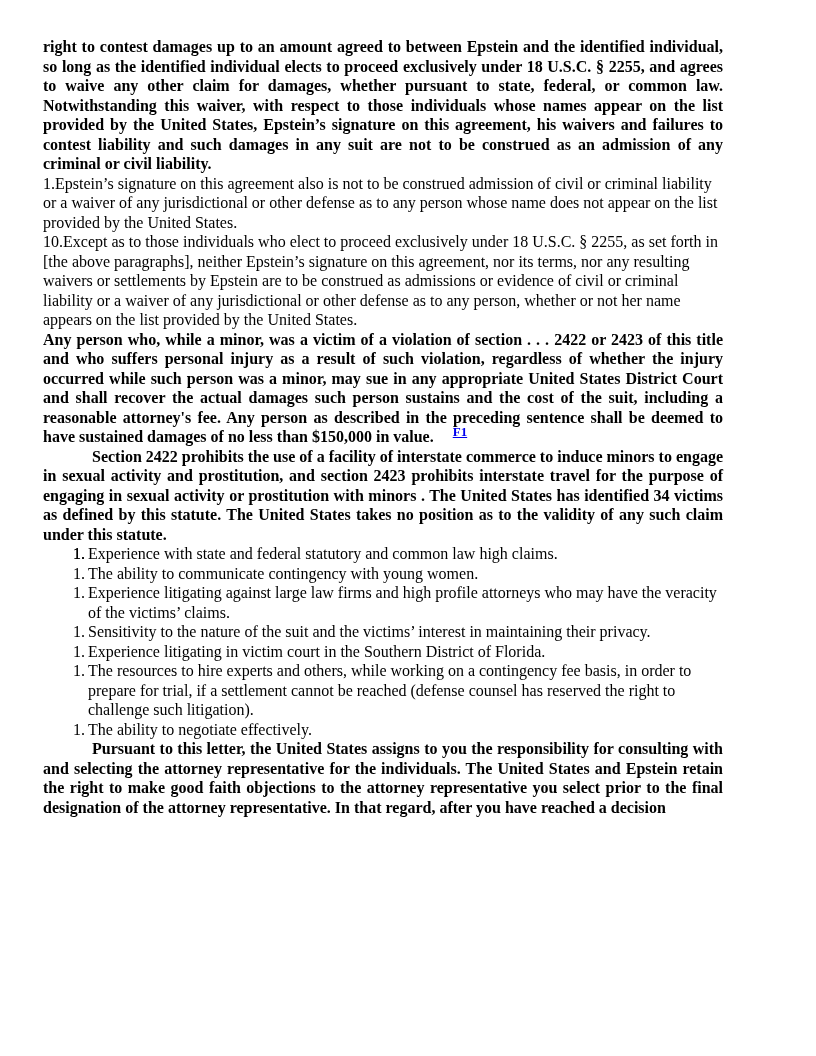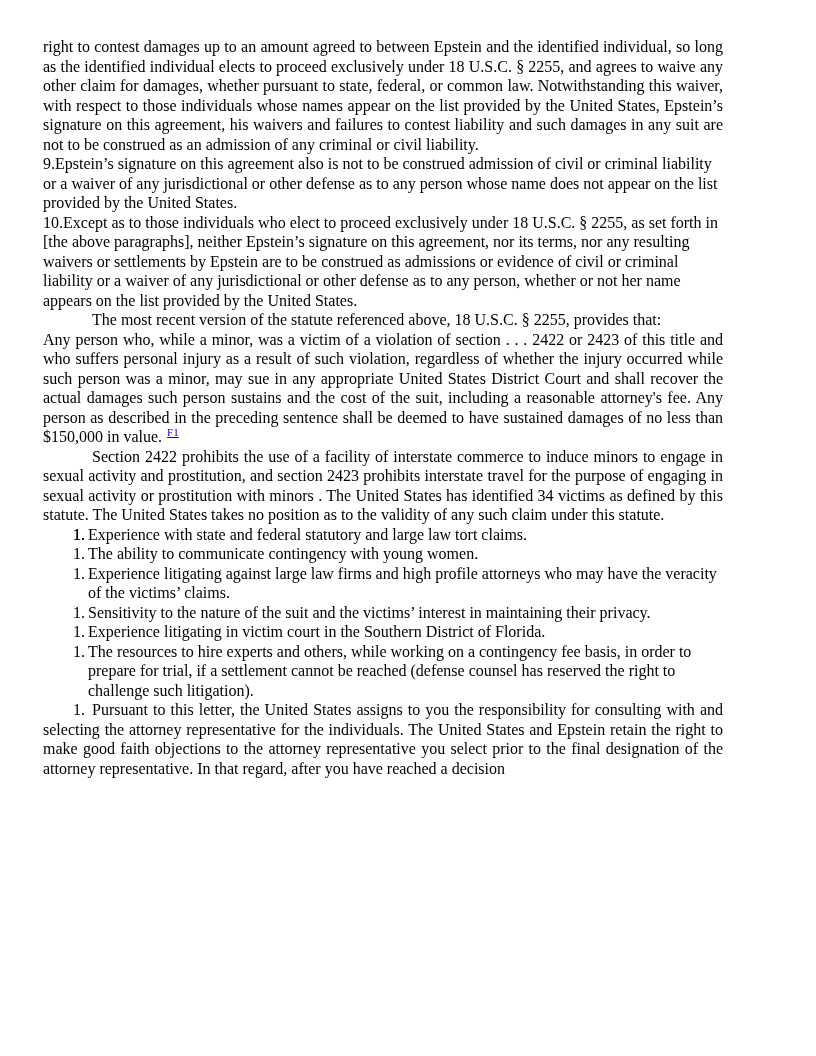--- a/index.html
+++ b/index.html
@@ -13,63 +13,62 @@
     padding: 37px 93px 0 43px;
     font-family: "Liberation Serif", "DejaVu Serif", serif;
     font-size: 16px;
     line-height: 19.5px;
     color: #000000;
     overflow: hidden;
   }
   .page p { margin: 0; }
   
   .bq   { margin-left: 49px; margin-right: 47px; }
-  .just { text-align: justify; }
+  .just { text-align: justify; font-weight: bold; }
   .left { text-align: left; }
   
   .ind  { text-indent: 49px; }
   .nowrap { white-space: nowrap; }
   
   .list { }
   .li   { position: relative; padding-left: 45px; }
   .li .marker { position: absolute; left: 30px; top: 0; }
   
   .fnref {
     color: #0000EE;
     text-decoration: underline;
-    font-size: 11px;
+    font-size: 13px;
     vertical-align: 6px;
-    margin-left: 5px;
+    margin-left: 19px;
     line-height: 0;
   }
 </style>
 </head>
 <body>
 
 <div class="page">
 
   <p class="bq just">right to contest damages up to an amount agreed to between Epstein and the identified individual, so long as the identified individual elects to proceed exclusively under 18 U.S.C. § 2255, and agrees to waive any other claim for damages, whether pursuant to state, federal, or common law.  Notwithstanding this waiver, with respect to those individuals whose names appear on the list provided by the United States, Epstein’s signature on this agreement, his waivers and failures to contest liability and such damages in any suit are not to be construed as an admission of any criminal or civil liability.</p>
 
-  <p class="bq left">9.Epstein’s signature on this agreement also is not to be construed admission of civil or criminal liability or a waiver of any jurisdictional or other defense as to any person whose name does not appear on the list provided by the United States.</p>
+  <p class="bq left">1.Epstein’s signature on this agreement also is not to be construed admission of civil or criminal liability or a waiver of any jurisdictional or other defense as to any person whose name does not appear on the list provided by the United States.</p>
 
   <p class="bq left">10.Except as to those individuals who elect to proceed exclusively under 18 U.S.C. § 2255, as set forth in [the above paragraphs], neither Epstein’s signature on this agreement, nor its terms, nor any resulting waivers or settlements by Epstein are to be construed as admissions or evidence of civil or criminal liability or a waiver of any jurisdictional or other defense as to any person, whether or not her name appears on the list provided by the United States.</p>
 
-  <p class="ind left nowrap">The most recent version of the statute referenced above, 18 U.S.C. § 2255, provides that:</p>
 
   <p class="bq just"><span>Any person who, while a minor, was a victim of a violation of section . . . 2422 or 2423 of this title and who suffers personal injury as a result of such violation, regardless of whether the injury occurred while such person was a minor, may sue in any appropriate United States District Court and shall recover the actual damages such person sustains and the cost of the suit, including a reasonable attorney's fee.  Any person as described in the preceding sentence shall be deemed to have sustained damages of no less than $150,000 in value.</span><a href="#" class="fnref">F1</a></p>
 
   <p class="ind just">Section 2422 prohibits the use of a facility of interstate commerce to induce minors to engage in sexual activity and prostitution, and section 2423 prohibits interstate travel for the purpose of engaging in sexual activity or prostitution with minors .  The United States has identified 34 victims as defined by this statute.  The United States takes no position as to the validity of any such claim under this statute.</p>
 
 
   <div class="list">
     <div class="li"><span class="marker">1.</span></div>
-    <div class="li"><span class="marker">1.</span><span>Experience with state and federal statutory and large law tort claims.</span></div>
+    <div class="li"><span class="marker">1.</span><span>Experience with state and federal statutory and common law high claims.</span></div>
     <div class="li"><span class="marker">1.</span><span>The ability to communicate contingency with young women.</span></div>
     <div class="li"><span class="marker">1.</span><span>Experience litigating against large law firms and high profile attorneys who may have the veracity of the victims’ claims.</span></div>
     <div class="li"><span class="marker">1.</span><span>Sensitivity to the nature of the suit and the victims’ interest in maintaining their privacy.</span></div>
     <div class="li"><span class="marker">1.</span><span>Experience litigating in victim court in the Southern District of Florida.</span></div>
     <div class="li"><span class="marker">1.</span><span>The resources to hire experts and others, while working on a contingency fee basis, in order to prepare for trial, if a settlement cannot be reached (defense counsel has reserved the right to challenge such litigation).</span></div>
-    <div class="li"><span class="marker">1.</span></div>
+    <div class="li"><span class="marker">1.</span><span>The ability to negotiate effectively.</span></div>
   </div>
 
   <p class="ind just">Pursuant to this letter, the United States assigns to you the responsibility for consulting with and selecting the attorney representative for the individuals. The United States and Epstein retain the right to make good faith objections to the attorney representative you select prior to the final designation of the attorney representative. In that regard, after you have reached a decision</p>
 
 </div>
 
 </body></html>

